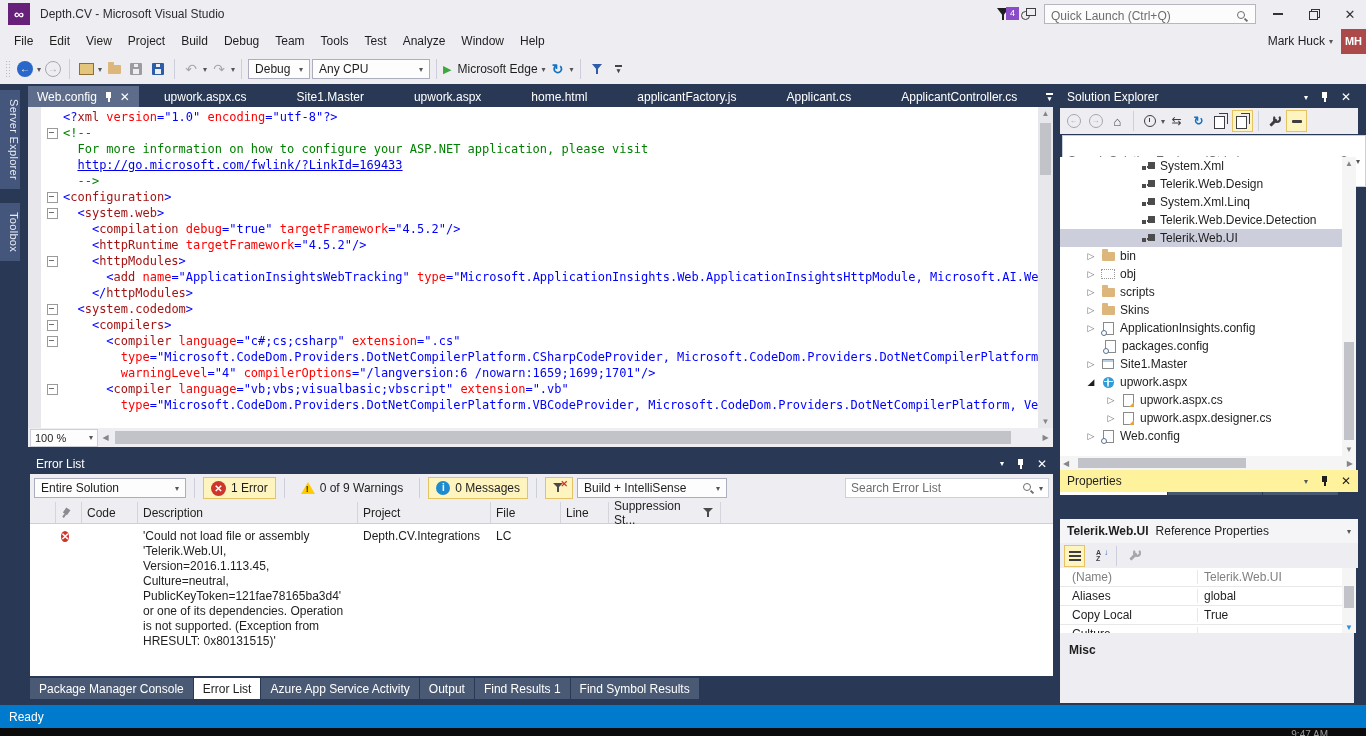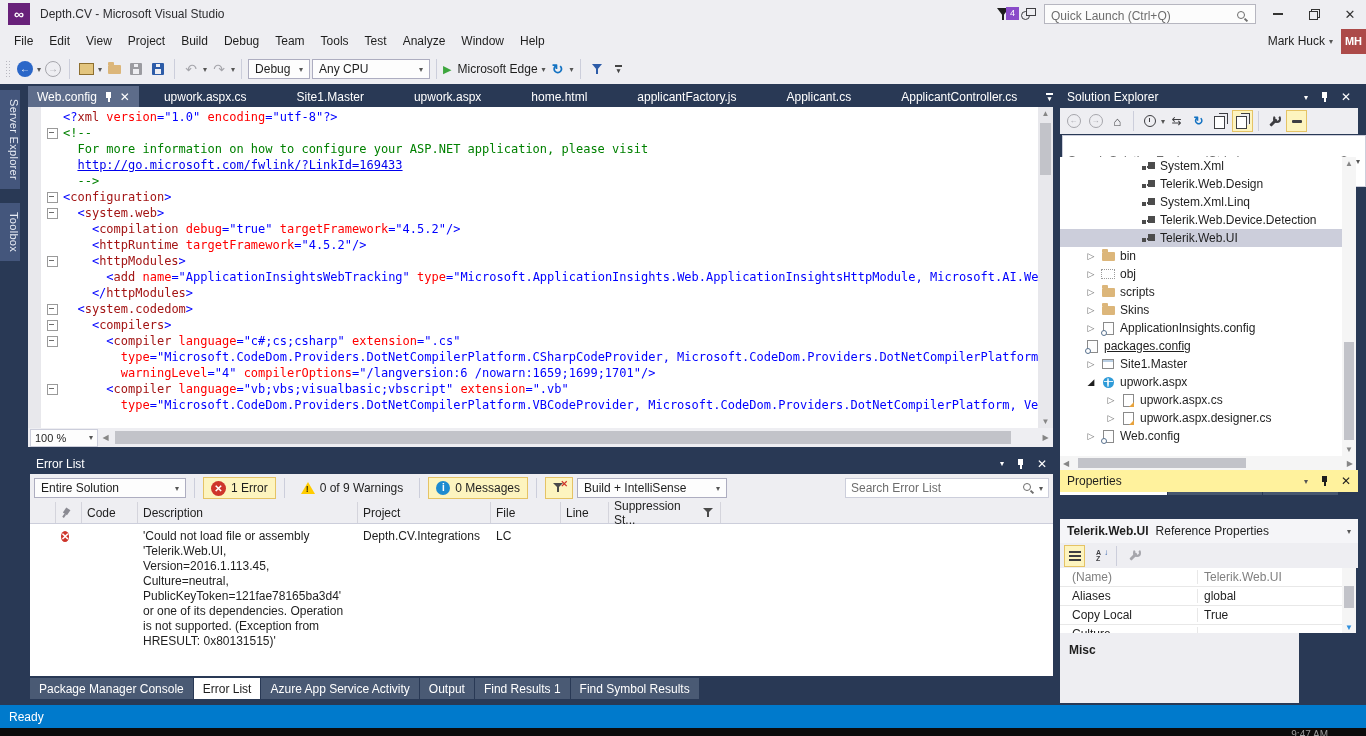--- a/index.html
+++ b/index.html
@@ -202,21 +202,21 @@
   .ic-az{display:flex;flex-direction:column;font-size:7px;font-weight:bold;line-height:6px;color:#3E3E42;}
   .ic-az::after{content:"↓";font-size:8px;position:absolute;margin-left:8px;color:#2D5CA8;}
   .props-grid{position:absolute;left:1060px;top:568px;width:282px;height:65px;background:#fff;overflow:hidden;font-size:12px;}
   .prop-row{display:flex;height:19px;align-items:center;border-bottom:1px solid #E8E8E8;box-sizing:border-box;}
   .prop-name{width:138px;flex:0 0 138px;padding-left:12px;border-right:1px solid #E8E8E8;box-sizing:border-box;color:#1E1E1E;}
   .prop-value{flex:1;padding-left:6px;color:#1E1E1E;}
   .prop-row.muted .prop-name,.prop-row.muted .prop-value{color:#808080;}
   .props-vscroll{position:absolute;left:1342px;top:568px;width:14px;height:65px;background:#F5F5F5;}
   .pv-thumb{position:absolute;left:2px;right:2px;top:18px;height:22px;background:#C2C3C9;}
   .pv-down{position:absolute;left:0;width:100%;bottom:1px;text-align:center;font-size:8px;color:#2F8FDD;}
-  .misc{position:absolute;left:1060px;top:633px;width:239px;height:70px;background:#EEEEF2;font-size:12px;color:#1E1E1E;}
+  .misc{position:absolute;left:1060px;top:633px;width:294px;height:70px;background:#EEEEF2;font-size:12px;color:#1E1E1E;}
   .misc-label{font-weight:bold;padding:10px 0 0 9px;}
   
   .statusbar{position:absolute;left:0;top:705px;width:100%;height:23px;background:#007ACC;color:#fff;font-size:12px;
              display:flex;align-items:center;padding-left:9px;box-sizing:border-box;}
   .taskbar{position:absolute;left:0;top:728px;width:100%;height:8px;background:#0B0B0B;overflow:hidden;}
   .task-time{position:absolute;right:38px;top:1px;color:#9B9B9B;font-size:10px;}
   .white{color:#fff;} .dark{color:#1E1E1E;}
 </style>
 </head>
 <body>
@@ -676,21 +676,21 @@
         </span>
         <span class="tree-label">Skins</span>
       </div>
       <div class="tree-row" style="padding-left: 26px;">
         <span class="exp">▷</span>
         <span class="ic">
           <span class="ic-config"></span>
         </span>
         <span class="tree-label">ApplicationInsights.config</span>
       </div>
-      <div class="tree-row" style="padding-left: 10px; text-decoration: underline;">
+      <div class="tree-row" style="padding-left: 28px;">
         <span class="exp"></span>
         <span class="ic">
           <span class="ic-config"></span>
         </span>
         <span class="tree-label">packages.config</span>
       </div>
       <div class="tree-row" style="padding-left: 26px;">
         <span class="exp">▷</span>
         <span class="ic">
           <span class="ic-master"></span>

